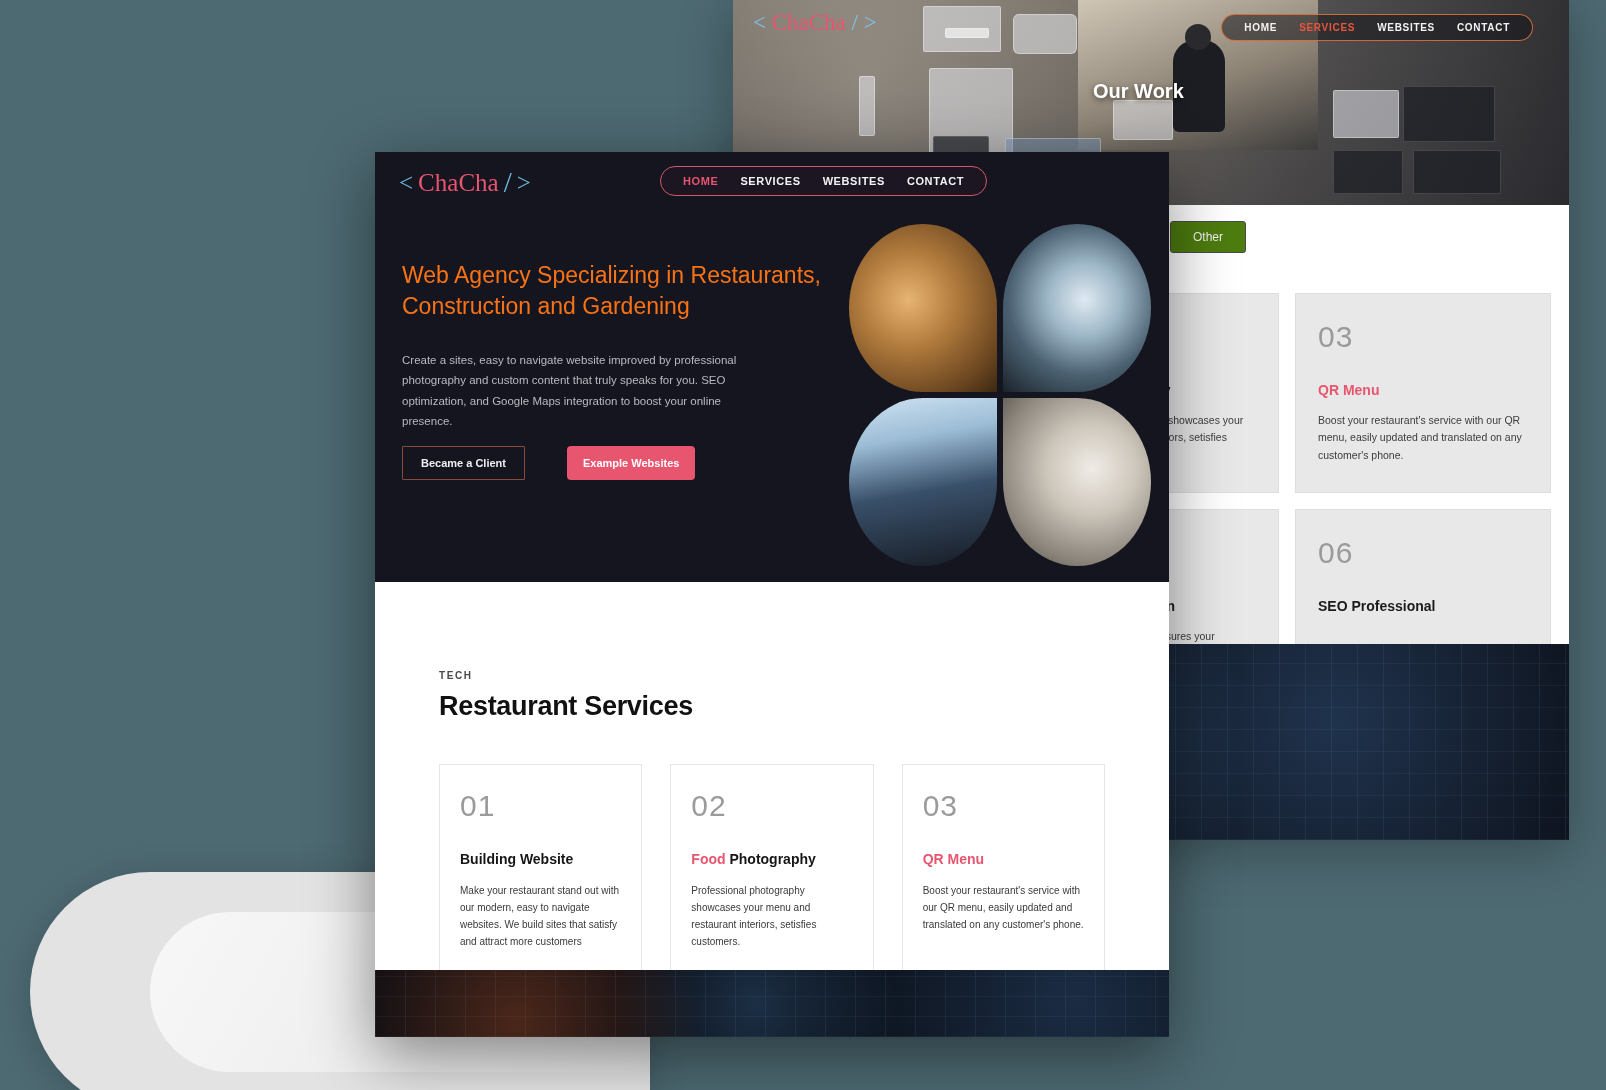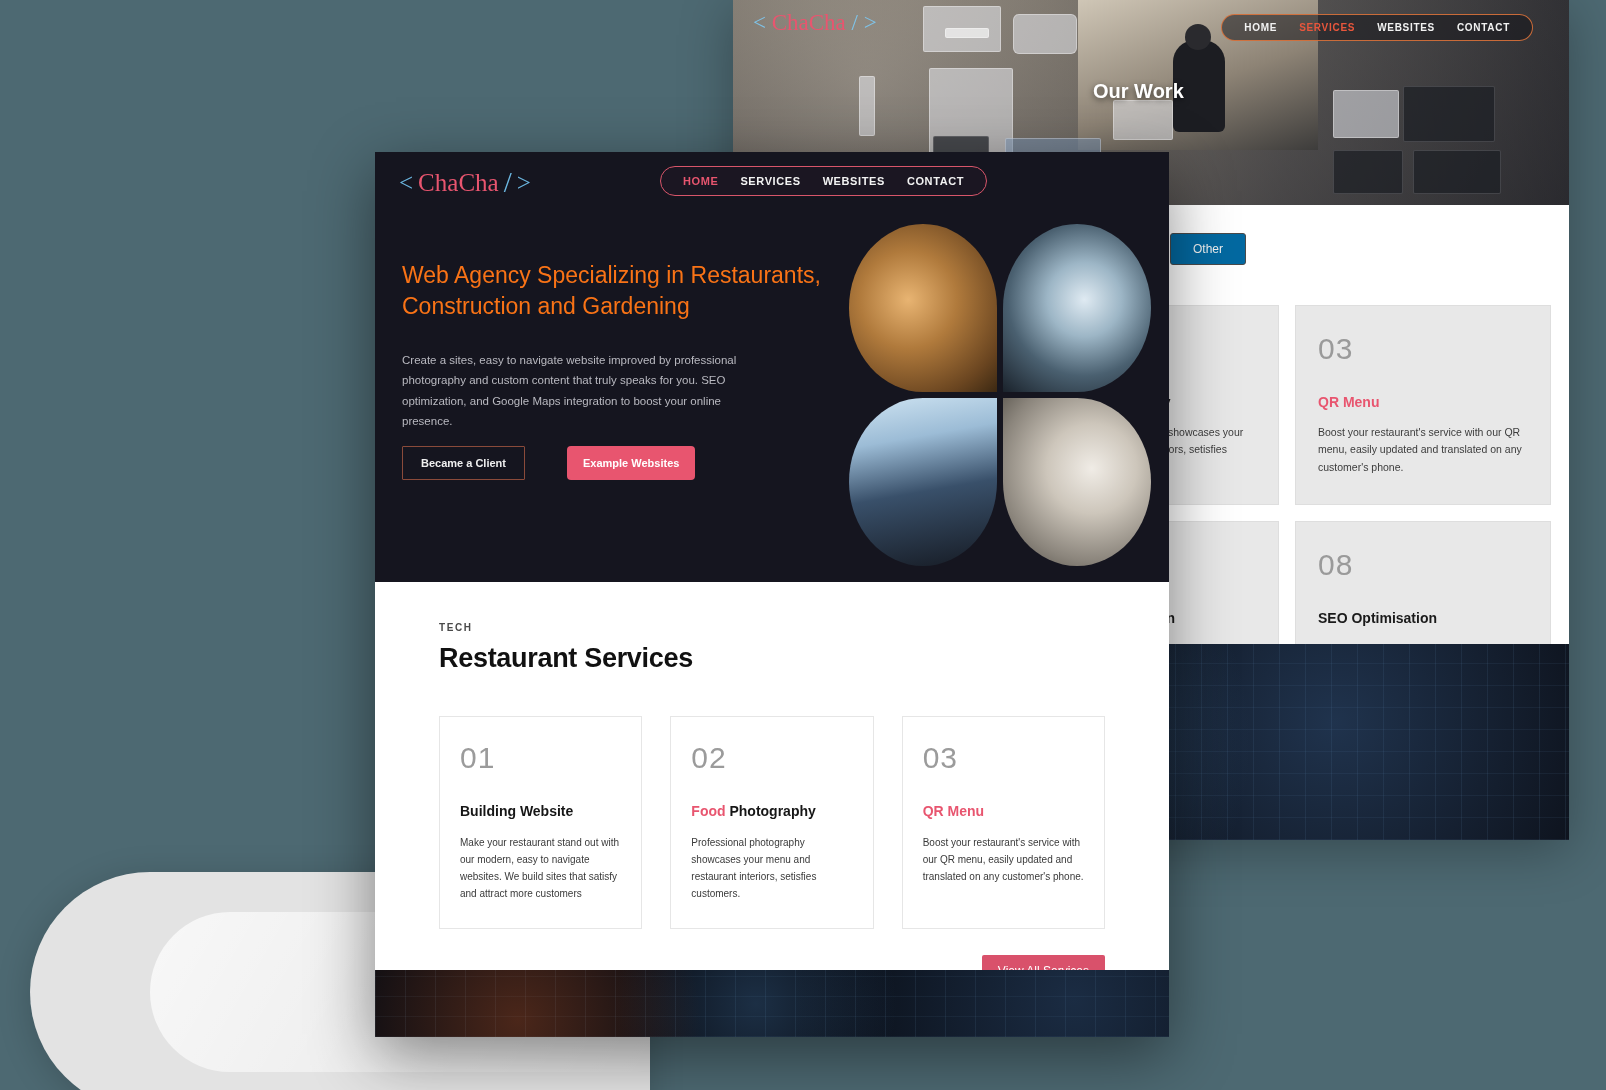--- a/index.html
+++ b/index.html
@@ -98,21 +98,21 @@
     padding: 16px 0 0 0;
     display: flex; gap: 12px; justify-content: center;
     background: #ffffff;
   }
   .bw-chip {
     font-size: 12px; color: #555;
     padding: 8px 22px;
     border: 1px solid #dcdcdc; border-radius: 3px;
     background: #fbfbfb;
   }
-  .bw-chip.sel { background: #0369a1; color: #f0f0f0; border-color: #4a4a4a; margin-top: 12px; }
+  .bw-chip.sel { background: #4d7c0f; color: #f0f0f0; border-color: #4a4a4a; }
   .bw-grid {
     margin-top: 40px;
     padding: 0 18px;
     display: grid;
     grid-template-columns: 1fr 1fr 1fr;
     gap: 16px;
   }
   .bw-card {
     background: #e8e8e8;
     border: 1px solid #dedede;
@@ -210,21 +210,21 @@
   .petal { overflow: hidden; }
   .p1 { border-radius: 50% 50% 0 50%; background:
         radial-gradient(circle at 40% 45%, #e8b472 0%, #b07a3c 38%, #6a4520 78%, #3b2812 100%); }
   .p2 { border-radius: 50% 50% 50% 0; background:
         radial-gradient(circle at 55% 45%, #dfeaf2 0%, #9db6c6 30%, #4a6070 62%, #1a222b 100%); }
   .p3 { border-radius: 50% 0 50% 50%; background:
         linear-gradient(170deg,#cfe4f2 0%,#9cbcd6 26%, #39506a 55%, #161b24 100%); }
   .p4 { border-radius: 0 50% 50% 50%; background:
         radial-gradient(circle at 60% 42%, #f0ece6 0%, #cdc6bb 34%, #8b857c 70%, #4a463f 100%); }
 
-  .fw-body { background: #ffffff; padding: 40px 64px 0 64px; }
+  .fw-body { background: #ffffff; padding: 40px 64px 0 64px; margin-top: 48px; }
   .fw-eyebrow { font-size: 10px; font-weight: bold; letter-spacing: 1.6px; color: #4a4a4a; }
   .fw-title { margin-top: 10px; font-size: 27px; font-weight: bold; color: #111111; letter-spacing: -.3px; }
   .fw-cards {
     margin-top: 42px;
     display: grid; grid-template-columns: 1fr 1fr 1fr; gap: 28px;
   }
   .fw-card { border: 1px solid #e6e6e6; padding: 24px 20px 26px 20px; min-height: 172px; }
   .fw-card .num { font-size: 30px; color: #9b9b9b; font-weight: 300; letter-spacing: 1px; }
   .fw-card .ttl { margin-top: 28px; font-size: 14px; font-weight: bold; color: #161616; }
   .fw-card .ttl.pink { color: #e8556f; }
@@ -319,22 +319,22 @@
         <div class="num"></div>
         <div class="ttl"></div>
         <div class="desc"></div>
       </div>
       <div class="bw-card">
         <div class="num">05</div>
         <div class="ttl">Responsive Design</div>
         <div class="desc">Our responsive design ensures your website, including mobile, works on every devices</div>
       </div>
       <div class="bw-card">
-        <div class="num">08</div>
-        <div class="ttl">SEO Optimisation</div>
+        <div class="num">06</div>
+        <div class="ttl">SEO Professional</div>
       </div>
     </div>
 
     <div class="bw-cta-row">
       <button class="bw-cta">Get in touch</button>
     </div>
 
     <div class="bw-footer">
       <div class="tech"></div>
     </div>

